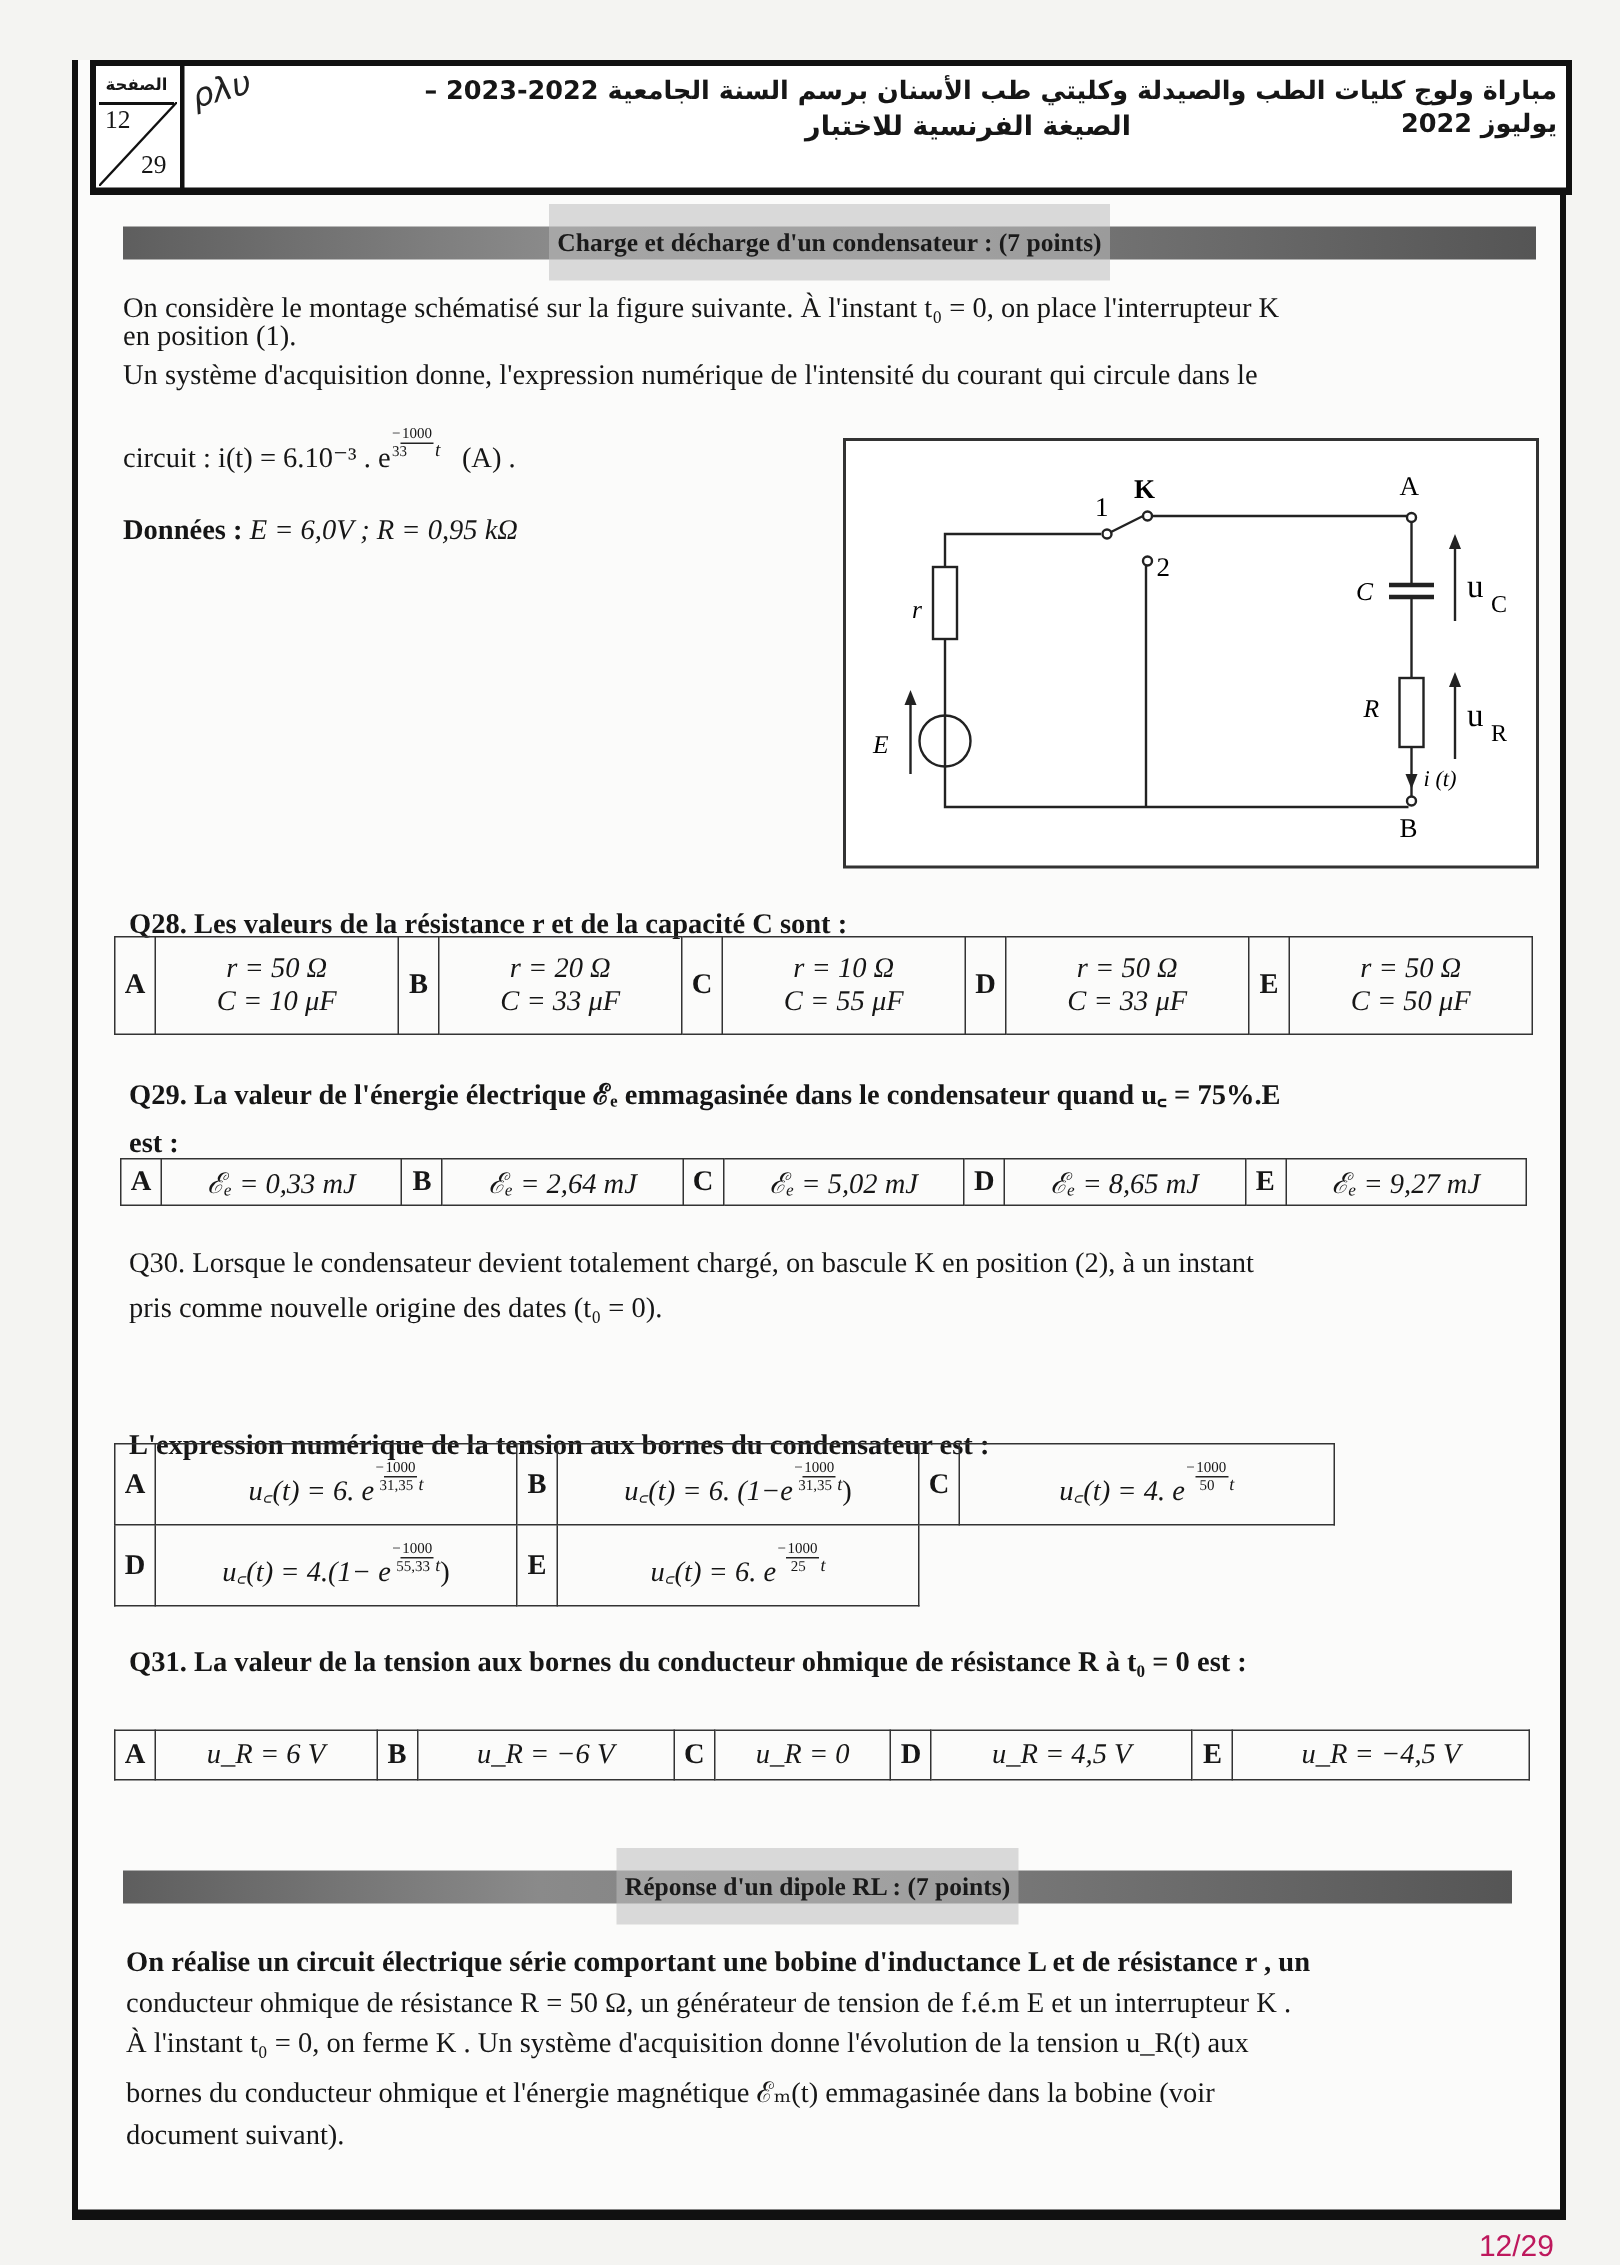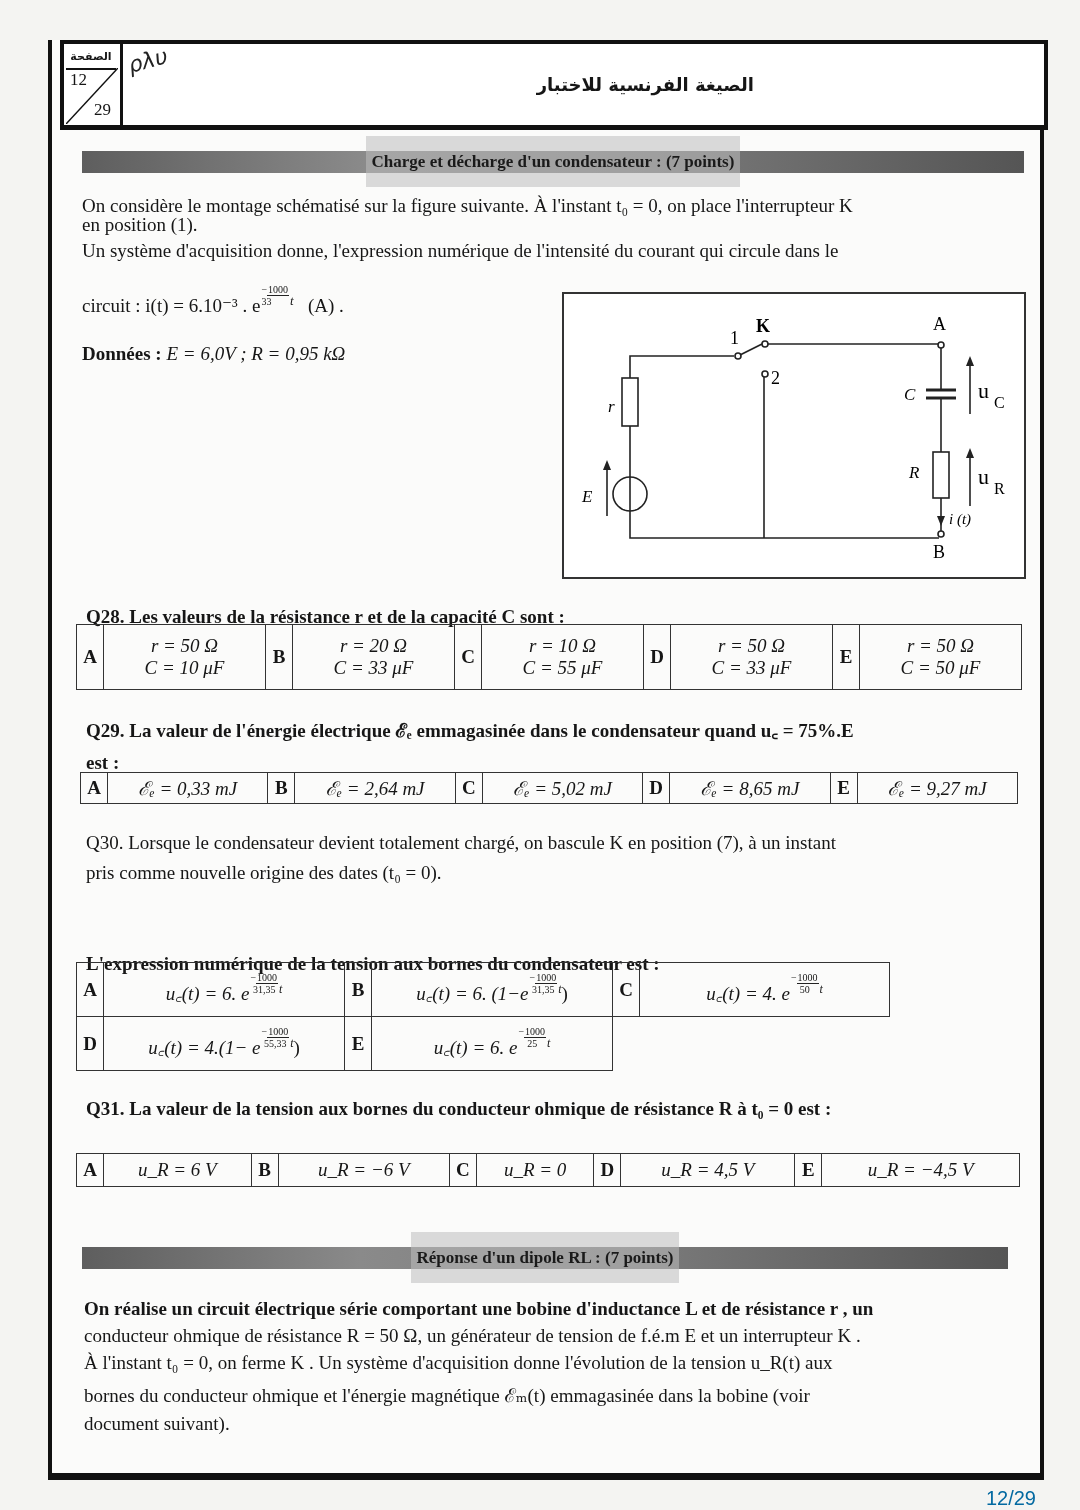--- a/index.html
+++ b/index.html
@@ -20,37 +20,38 @@
   .txt { position:absolute; font-size:19px; line-height:26px; white-space:nowrap; }
   .bold { font-weight:bold; }
   i.m { font-style:italic; }
   .frac { display:inline-block; vertical-align:super; font-size:10px; line-height:11px; margin:0 1px; }
   .frac .n { display:block; border-bottom:1px solid #222; padding:0 1px; }
   .frac .d { display:block; }
   table.opt { position:absolute; border-collapse:collapse; font-size:19px; }
   table.opt td { border:1.5px solid #333; text-align:center; padding:0; }
   table.opt td.letter { font-weight:bold; width:26px; }
   .circuit { position:absolute; left:562px; top:292px; width:460px; height:283px; border:2px solid #333; background:#fff; }
-  .pagecount { position:absolute; right:44px; bottom:0; font-family:"Liberation Sans",sans-serif; font-size:20px; color:#0369a1; }
+  .pagecount { position:absolute; right:44px; bottom:0; font-family:"Liberation Sans",sans-serif; font-size:20px; color:#be185d; }
 </style>
 </head>
 <body>
 
 <div class="page"></div>
 
 <div class="header">
   <div class="pagebox">
     <div class="lbl">الصفحة</div>
     <svg class="diag" viewBox="0 0 52 56">
         <line x1="0" y1="56" x2="52" y2="0" stroke="#111" stroke-width="1.5"></line>
       </svg>
     <span class="num" style="left:6px;top:26px;">12</span>
     <span class="num" style="left:30px;top:56px;">29</span>
   </div>
   <div class="handwrite">ρλυ</div>
+  <div class="head-title">مباراة ولوج كليات الطب والصيدلة وكليتي طب الأسنان برسم السنة الجامعية 2022-2023 – يوليوز 2022</div>
   <div class="head-sub">الصيغة الفرنسية للاختبار</div>
 </div>
 
 <div class="section-bar" style="left:82px;top:151px;width:942px;">
   <span>Charge et décharge d'un condensateur : (7 points)</span>
 </div>
 <div class="txt" style="left:82px;top:193px;">On considère le montage schématisé sur la figure suivante.  À l'instant t₀ = 0, on place l'interrupteur K</div>
 <div class="txt" style="left:82px;top:212px;">en position (1).</div>
 <div class="txt" style="left:82px;top:238px;">Un système d'acquisition donne, l'expression numérique de l'intensité du courant qui circule dans le</div>
 <div class="txt" style="left:82px;top:284px;">
@@ -144,21 +145,21 @@
     <td class="letter">C</td>
     <td><i>ℰₑ = 5,02 mJ</i></td>
     <td class="letter">D</td>
     <td><i>ℰₑ = 8,65 mJ</i></td>
     <td class="letter">E</td>
     <td><i>ℰₑ = 9,27 mJ</i></td>
   </tr>
 </tbody>
   </table>
 
-<div class="txt" style="left:86px;top:830px;">Q30.    Lorsque le condensateur devient totalement chargé, on bascule  K en position (7), à un instant</div>
+<div class="txt" style="left:86px;top:830px;">Q30.    Lorsque le condensateur devient totalement chargé, on bascule  K en position (2), à un instant</div>
 <div class="txt" style="left:86px;top:860px;">pris comme nouvelle origine des dates (t₀ = 0).</div>
 <div class="txt bold" style="left:86px;top:914px;margin-top:37px;">L'expression numérique de la tension aux bornes du condensateur est :</div>
 <table class="opt" style="left:76px;top:962px;width:814px;height:108px;">
   <tbody>
       <tr style="height:54px;">
     <td class="letter">A</td>
     <td style="width:240px;"><i>u꜀(t) = 6. e</i><span class="frac">−<span class="n" style="display:inline-block">1000</span><span class="d">31,35</span></span><i style="font-size:12px;vertical-align:super">t</i></td>
     <td class="letter">B</td>
     <td style="width:240px;"><i>u꜀(t) = 6. (1−e</i><span class="frac">−<span class="n" style="display:inline-block">1000</span><span class="d">31,35</span></span><i style="font-size:12px;vertical-align:super">t</i><span>)</span></td>
     <td class="letter">C</td>

